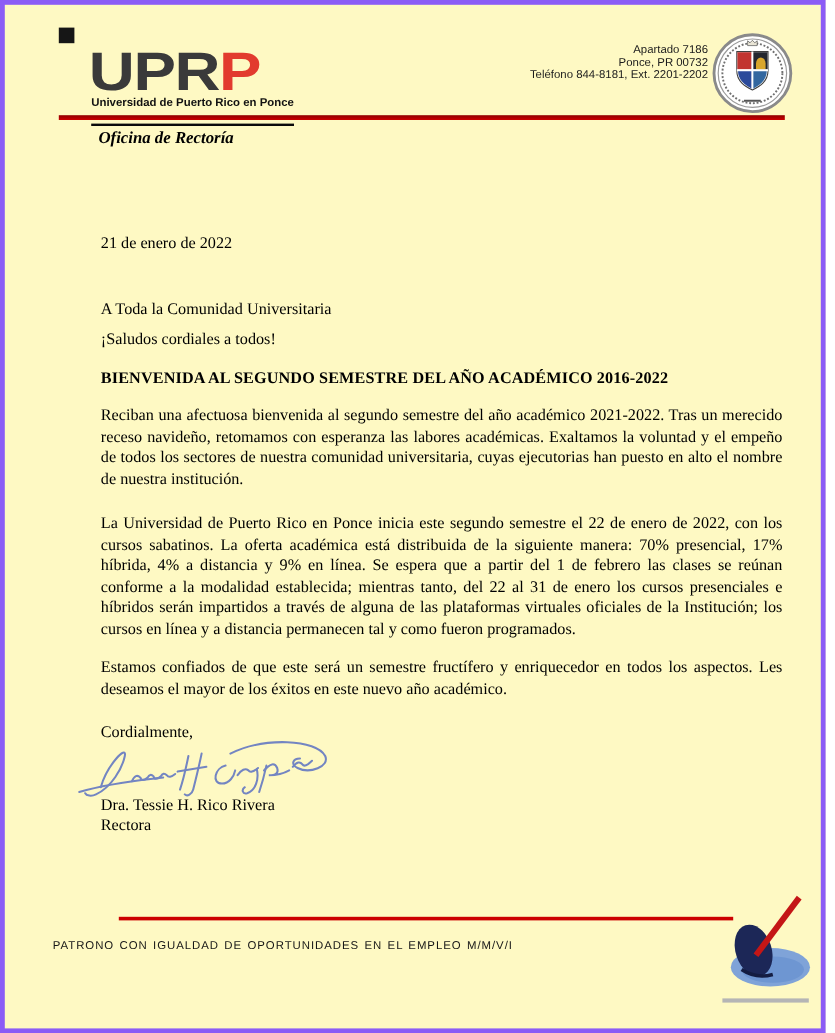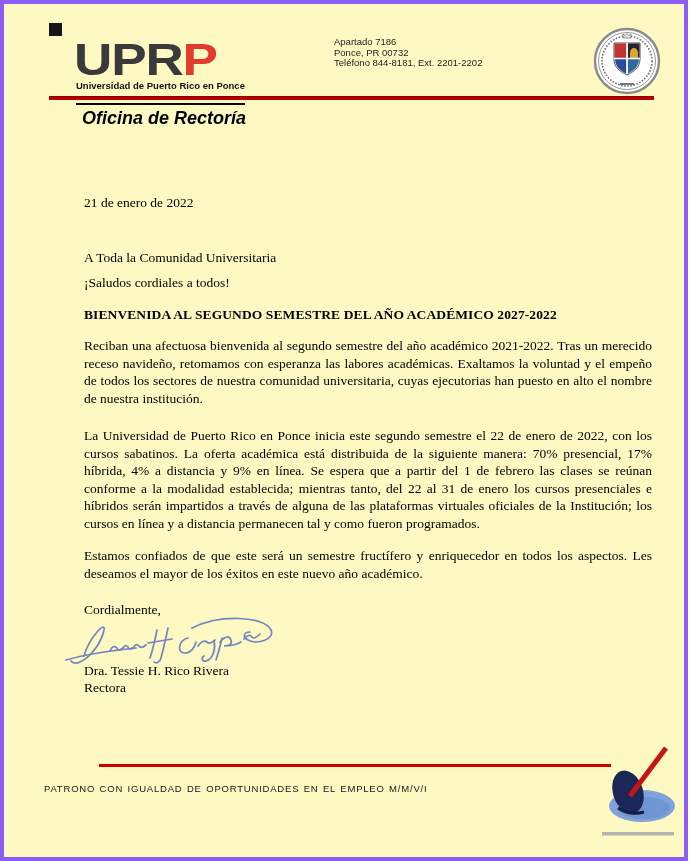--- a/index.html
+++ b/index.html
@@ -31,33 +31,33 @@
   .logo-word .accent { color: #e23b2e; }
   .logo-tagline {
     position: absolute; left: 72px; top: 76px;
     font-family: "Liberation Sans", sans-serif;
     font-weight: bold; font-size: 9.5px; color: #111;
     border-bottom: 2px solid #0a0a0a; padding-bottom: 12px;
     white-space: nowrap;
   }
   .address {
     position: absolute; left: 330px; top: 33px; width: 256px;
-    text-align: left;
+    text-align: right;
     font-family: "Liberation Sans", sans-serif;
     font-size: 9.5px; line-height: 10.5px; color: #1c1c1c;
   }
   .seal { position: absolute; left: 589px; top: 23px; width: 68px; height: 68px; }
   .header-rule {
     position: absolute; left: 45px; top: 92px; width: 605px; height: 4px;
     background: linear-gradient(#8f0000, #cc0000);
   }
   .office-title {
     position: absolute; left: 78px; top: 104px;
-    font-family: Liberation Sans, sans-serif;
-    font-weight: bold; font-style: italic; font-size: 18px; color: #000;
+    font-family: Liberation Serif, serif;
+    font-weight: bold; font-style: italic; font-size: 14px; color: #000;
   }
 
   
   .bodytext {
     position: absolute; left: 80px; width: 568px;
     font-size: 13.5px; line-height: 17.6px; color: #000;
   }
   .date       { top: 190px; }
   .recipient  { top: 245px; }
   .salutation { top: 270px; }
@@ -114,21 +114,21 @@
     <path d="M34 16 v31 M21 31.5 h26" stroke="#ffffff" stroke-width="1.6"></path>
     <path d="M27 57 h14" stroke="#555" stroke-width="1.6"></path>
   </svg>
 
   <div class="header-rule"></div>
   <div class="office-title">Oficina de Rectoría</div>
 
   <div class="bodytext date">21 de enero de 2022</div>
   <div class="bodytext recipient">A Toda la Comunidad Universitaria</div>
   <div class="bodytext salutation">¡Saludos cordiales a todos!</div>
-  <div class="bodytext subject">BIENVENIDA AL SEGUNDO SEMESTRE DEL AÑO ACADÉMICO 2027-2022</div>
+  <div class="bodytext subject">BIENVENIDA AL SEGUNDO SEMESTRE DEL AÑO ACADÉMICO 2016-2022</div>
   <p class="bodytext para-1">Reciban una afectuosa bienvenida al segundo semestre del año académico 2021-2022. Tras un merecido receso navideño, retomamos con esperanza las labores académicas.  Exaltamos la voluntad y el empeño de todos los sectores de nuestra comunidad universitaria, cuyas ejecutorias han puesto en alto el nombre de nuestra institución.</p>
   <p class="bodytext para-2">La Universidad de Puerto Rico en Ponce inicia este segundo semestre el 22 de enero de 2022, con los cursos sabatinos.  La oferta académica está distribuida de la siguiente manera: 70% presencial, 17% híbrida, 4% a distancia y 9% en línea.  Se espera que a partir del 1 de febrero las clases se reúnan conforme a la modalidad establecida; mientras tanto, del 22 al 31 de enero los cursos presenciales e híbridos serán impartidos a través de alguna de las plataformas virtuales oficiales de la Institución; los cursos en línea y a distancia permanecen tal y como fueron programados.</p>
   <p class="bodytext para-3">Estamos confiados de que este será un semestre fructífero y enriquecedor en todos los aspectos. Les deseamos el mayor de los éxitos en este nuevo año académico.</p>
   <div class="bodytext closing">Cordialmente,</div>
 
   <svg class="signature" viewBox="0 0 220 56">
     <g fill="none" stroke="#7385c2" stroke-width="1.7" stroke-linecap="round">
       <path d="M22 44 C27 26 44 8 42 18 C40 28 31 44 18 50 C14 52 10 51 9 49"></path>
       <path d="M4 48 C32 40 58 38 74 36"></path>
       <path d="M48 39 q3 -7 7 -3 q1 4 6 0 q2 -4 5 -1 q1 4 6 0 q2 -4 5 -1 q2 3 7 -1"></path>

